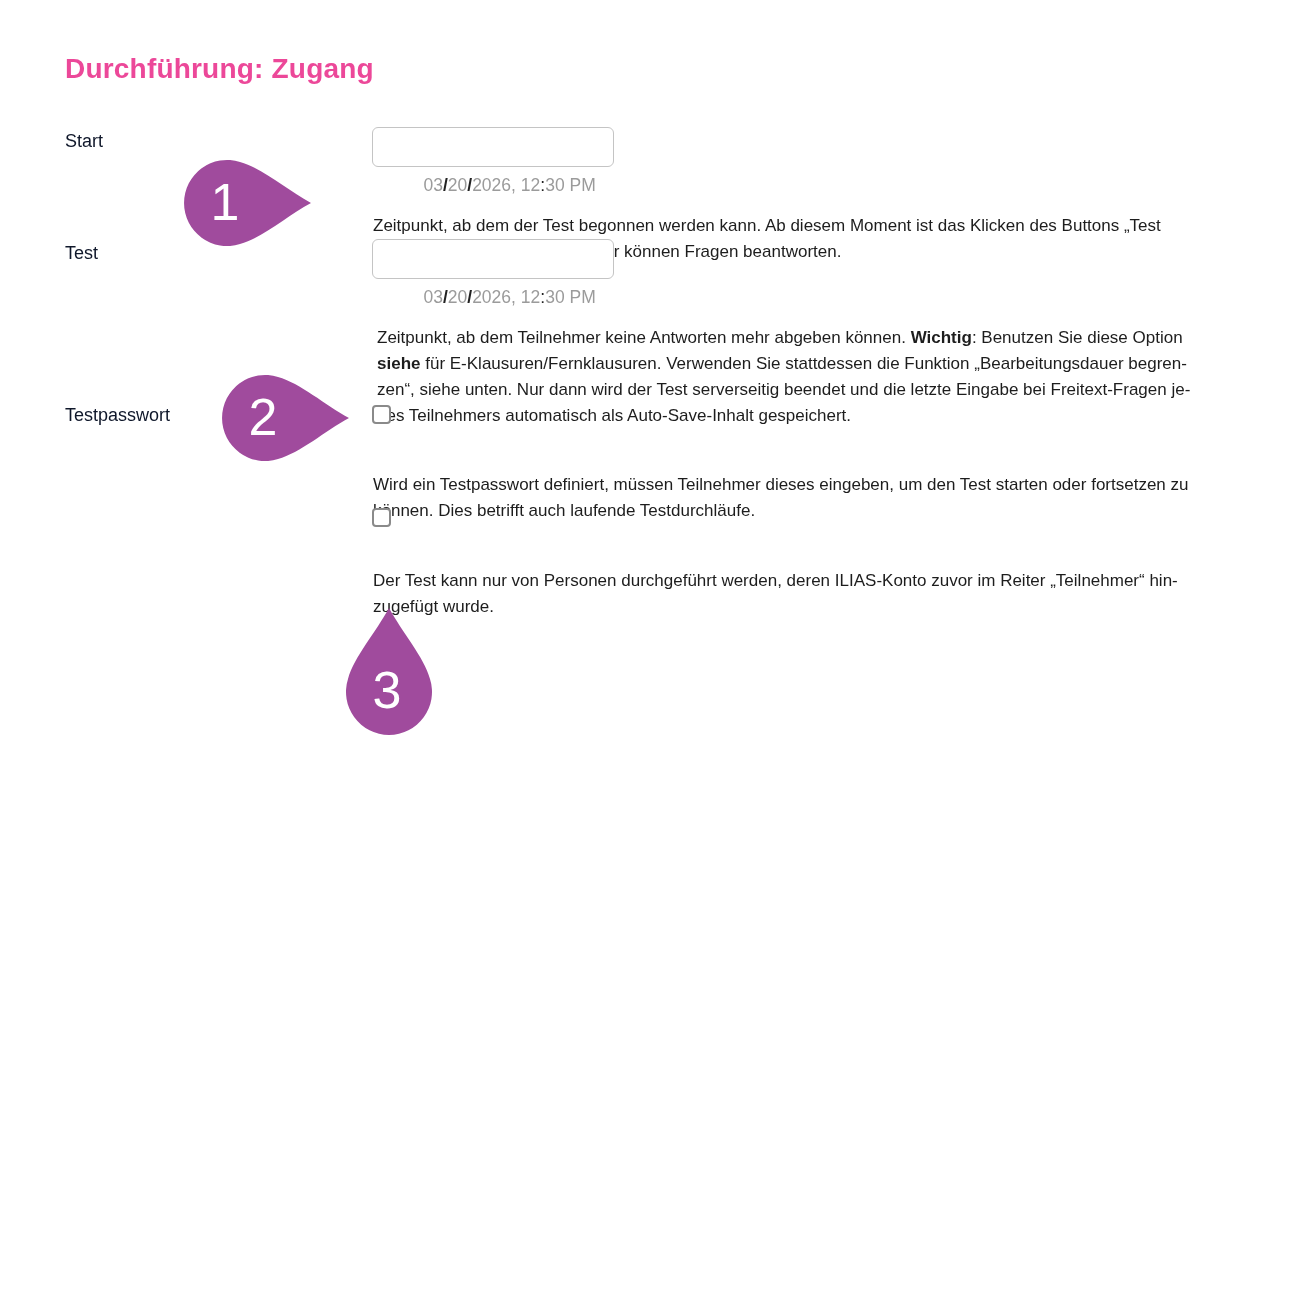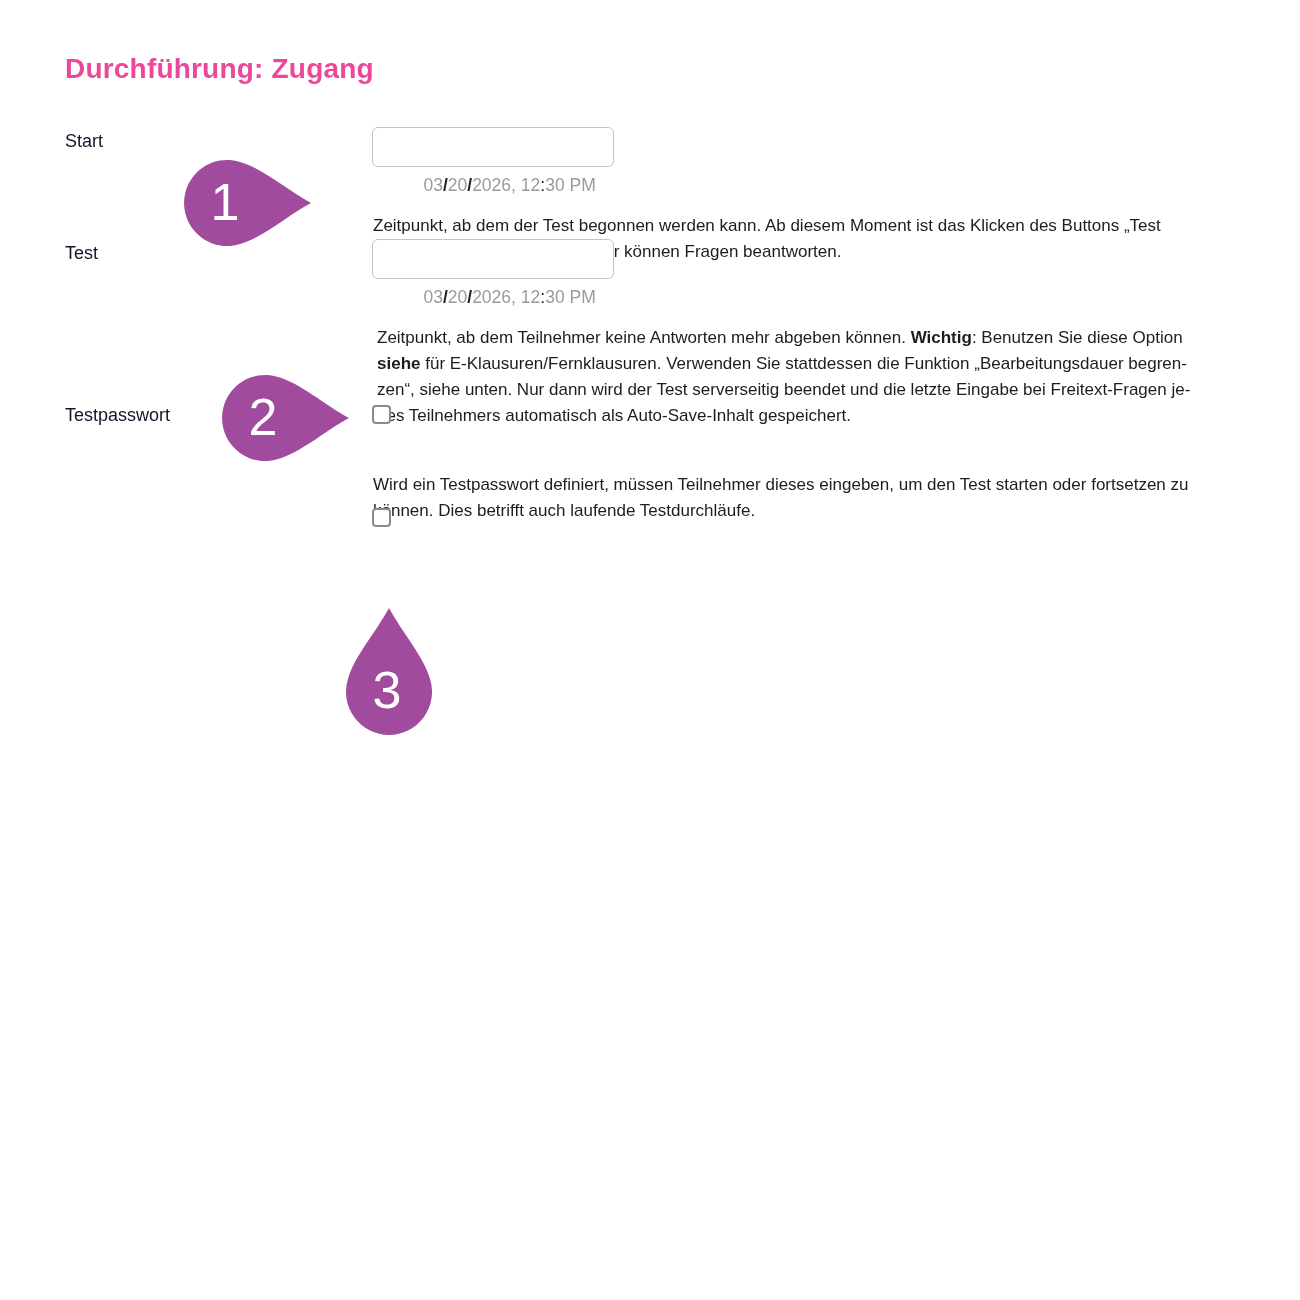--- a/index.html
+++ b/index.html
@@ -82,20 +82,22 @@
   <div class="abs field-label" style="left:65px;top:400px;">Testpasswort</div>
 
   <div class="abs checkbox" style="left:372px;top:405px;" role="checkbox" aria-checked="false"></div>
 
   <div class="abs desc" style="left:373px;top:436px;">Wird ein Testpasswort definiert, müssen Teilnehmer dieses eingeben, um den Test starten oder fortsetzen zu
 können. Dies betrifft auch laufende Testdurchläufe.</div>
 
 
   <div class="abs checkbox" style="left:372px;top:508px;" role="checkbox" aria-checked="false"></div>
 
+  <div class="abs desc" style="left:373px;top:532px;">Der Test kann nur von Personen durchgeführt werden, deren ILIAS-Konto zuvor im Reiter „Teilnehmer“ hin-
+zugefügt wurde.</div>
 
   <div>
     <svg class="abs rot90" style="left:202px;top:138px;" width="90" height="130" viewBox="0 0 90 130">
       <path d="M45,1 C58,25 80,50 86,72 A43,43 0 1,1 4,72 C10,50 32,25 45,1 Z" fill="#a04b9d"></path>
     </svg>
     <div class="abs marker-num" style="left:190px;top:172px;">1</div>
   </div>
 
   <div>
     <svg class="abs rot90" style="left:240px;top:353px;" width="90" height="130" viewBox="0 0 90 130">

